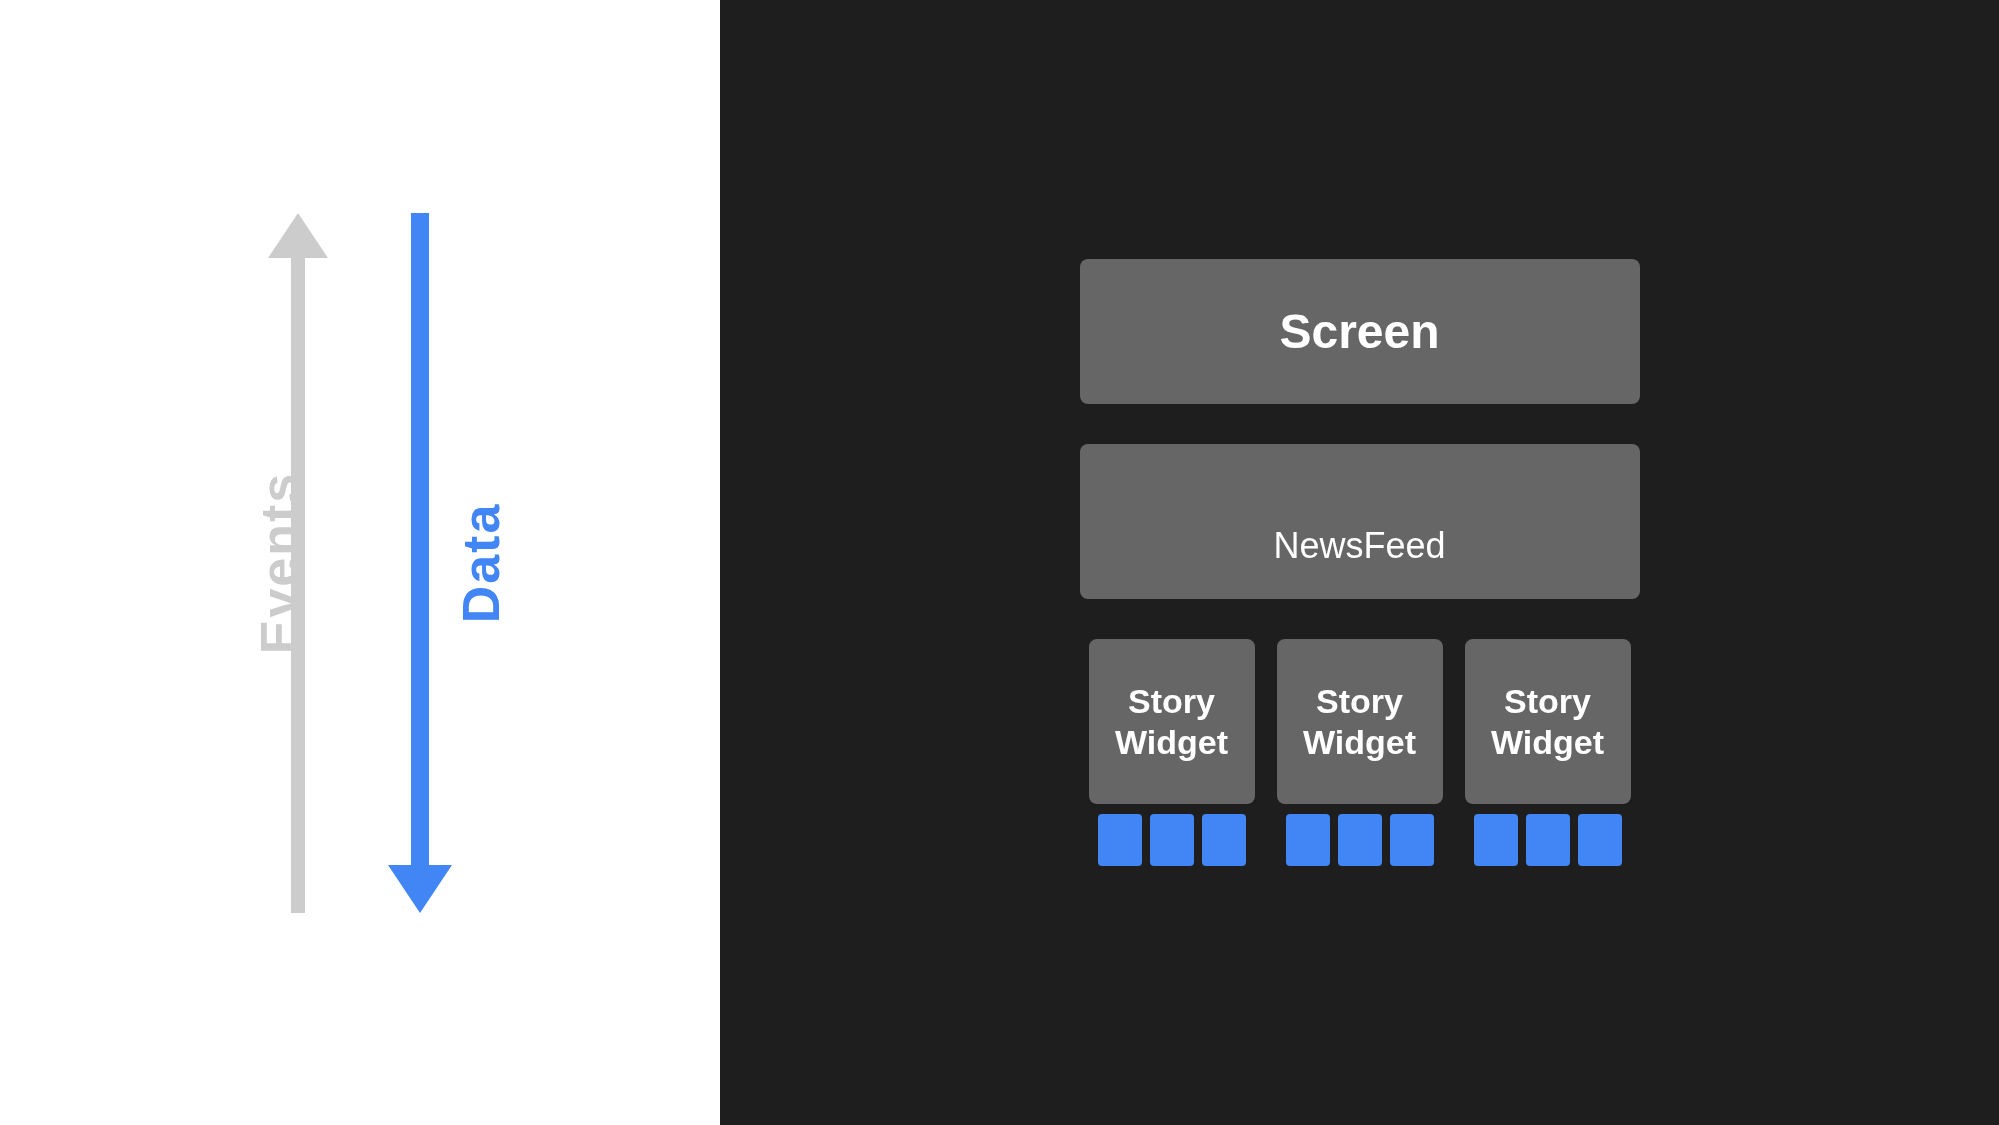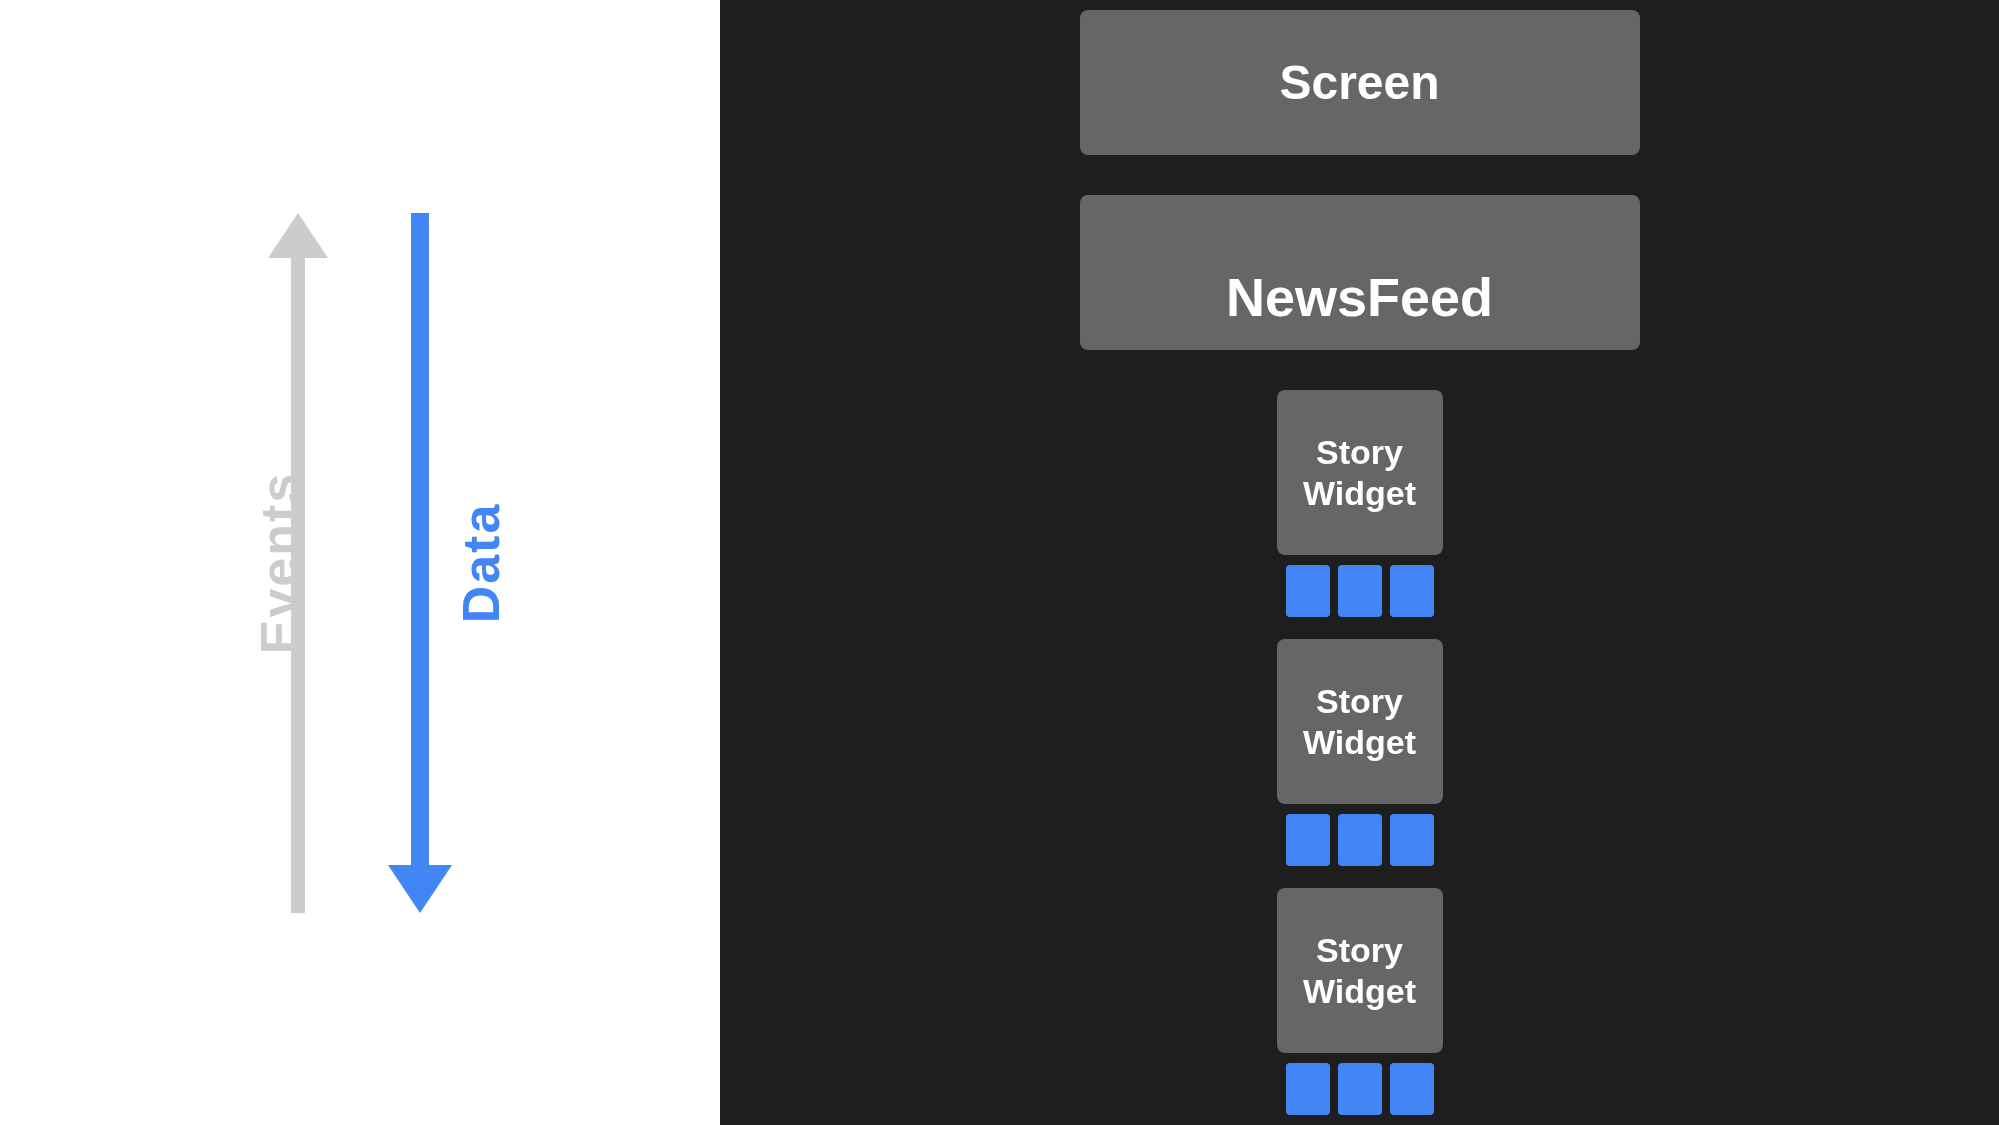--- a/index.html
+++ b/index.html
@@ -146,32 +146,31 @@
       width: 560px;
       height: 155px;
       background: #666666;
       border-radius: 8px;
       display: flex;
       align-items: center;
       justify-content: center;
     }
 
     .newsfeed-box-label {
-      font-size: 54px;
-      font-weight: 700;
+      font-size: 36px;
+      font-weight: 400;
       color: #ffffff;
       margin-top: 48px;
     }
 
     
     .story-widgets-row {
       display: flex;
       gap: 22px;
       align-items: flex-start;
-      flex-direction: column;
     }
 
     .story-widget-column {
       display: flex;
       flex-direction: column;
       align-items: center;
       gap: 10px;
     }
 
     .story-widget-box {

